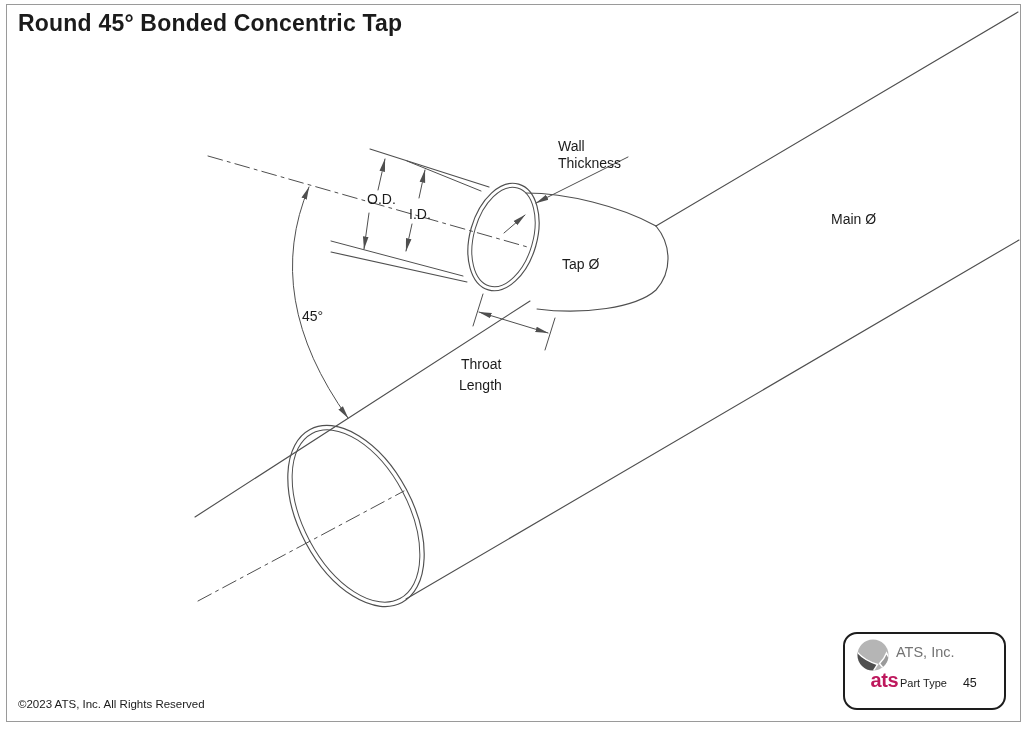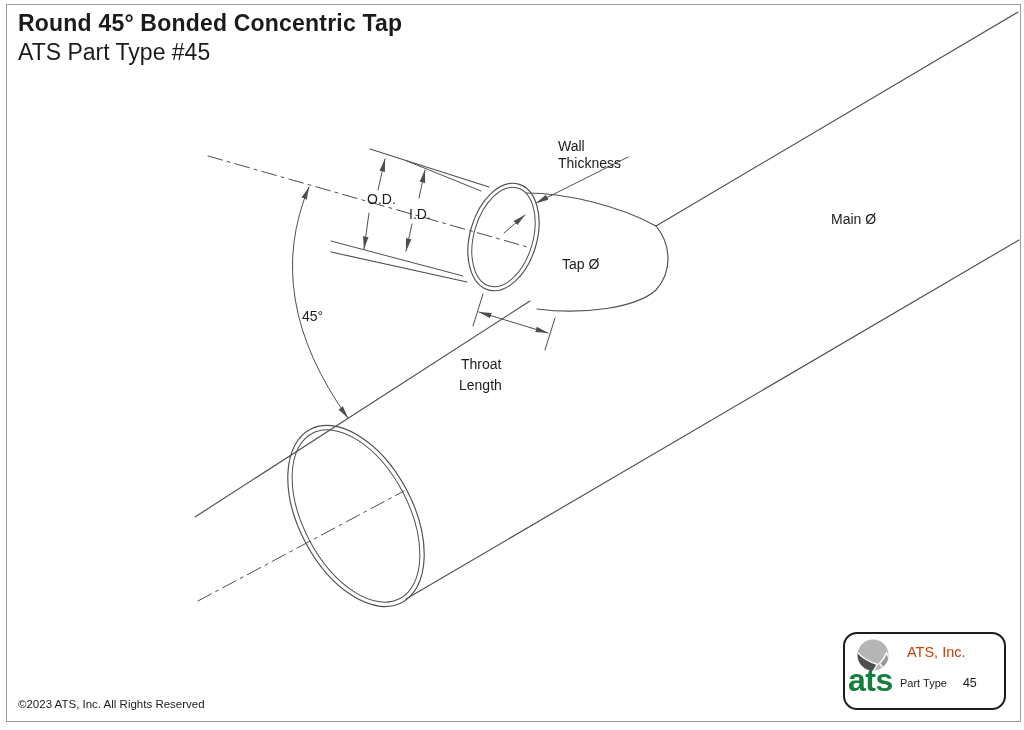--- a/index.html
+++ b/index.html
@@ -17,34 +17,33 @@
   svg.drawing{position:absolute;left:0;top:0;width:1024px;height:730px;}
   .stroke{fill:none;stroke:var(--line,#4f4f4f);stroke-width:1.15;stroke-linecap:round;}
   .thin{stroke-width:1;}
   .cl{stroke-dasharray:15 5 3 5;stroke-width:1;}
   .lbl{font-family:"Liberation Sans",sans-serif;font-size:14px;fill:var(--text,#1b1b1b);}
   #arrowhead path{fill:var(--line,#4f4f4f);stroke:none;}
   
   .tblock{position:absolute;left:843px;top:632px;width:163px;height:78px;
           border:2px solid #1d1d1d;border-radius:14px;background:#fff;box-sizing:border-box;}
   .tblock .logo{position:absolute;left:11px;top:4px;width:34px;height:34px;}
-  .tblock .logo-word{position:absolute;left:3px;top:33px;width:50px;text-align:left;
-                     font-size:32px;font-weight:bold;letter-spacing:-0.5px;color:#15803d;line-height:26px;}
-  .tblock .company{position:absolute;left:62px;top:10px;font-size:14.5px;color:#c2410c;}
+  .tblock .logo-word{position:absolute;left:3px;top:33px;width:50px;text-align:right;
+                     font-size:20px;font-weight:bold;letter-spacing:-0.5px;color:#be185d;line-height:26px;}
+  .tblock .company{position:absolute;left:51px;top:10px;font-size:14.5px;color:#737373;}
   .tblock .partrow{position:absolute;left:55px;top:42px;font-size:11px;color:#1b1b1b;}
   .tblock .partrow .val{font-size:12.5px;margin-left:16px;}
 </style>
 </head>
 <body>
 
 <div class="page">
   <div class="page-border"></div>
 
   <div class="title">Round 45° Bonded Concentric Tap</div>
-  <div class="subtitle">ATS Part Type #45</div>
 
   <svg class="drawing" viewBox="0 0 1024 730">
     <defs>
       <marker id="arrowhead" markerUnits="userSpaceOnUse" markerWidth="14" markerHeight="8" refX="12.6" refY="3.5" orient="auto-start-reverse">
         <path d="M0,0.7 L13,3.5 L0,6.3 Z"></path>
       </marker>
       <clipPath id="logoClip">
           <circle cx="17" cy="17" r="15.5"></circle>
         </clipPath>
     </defs>

